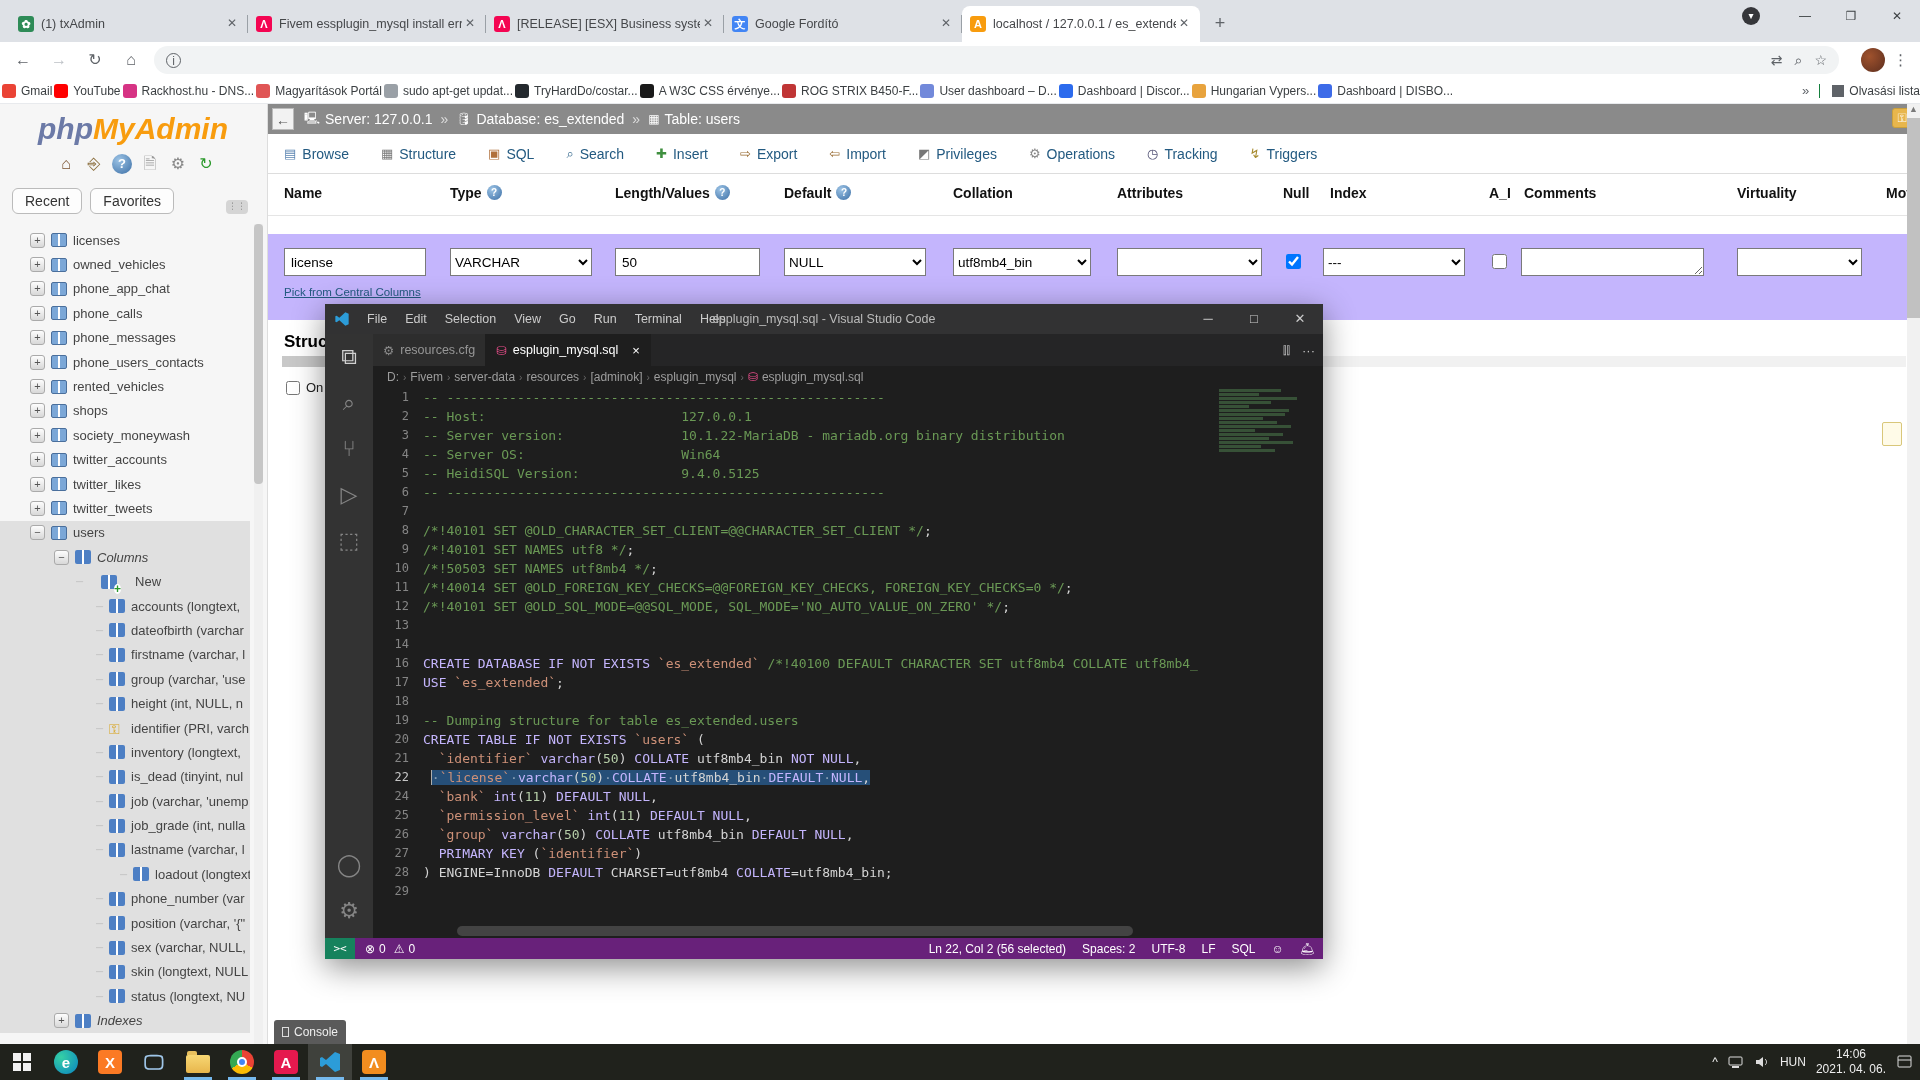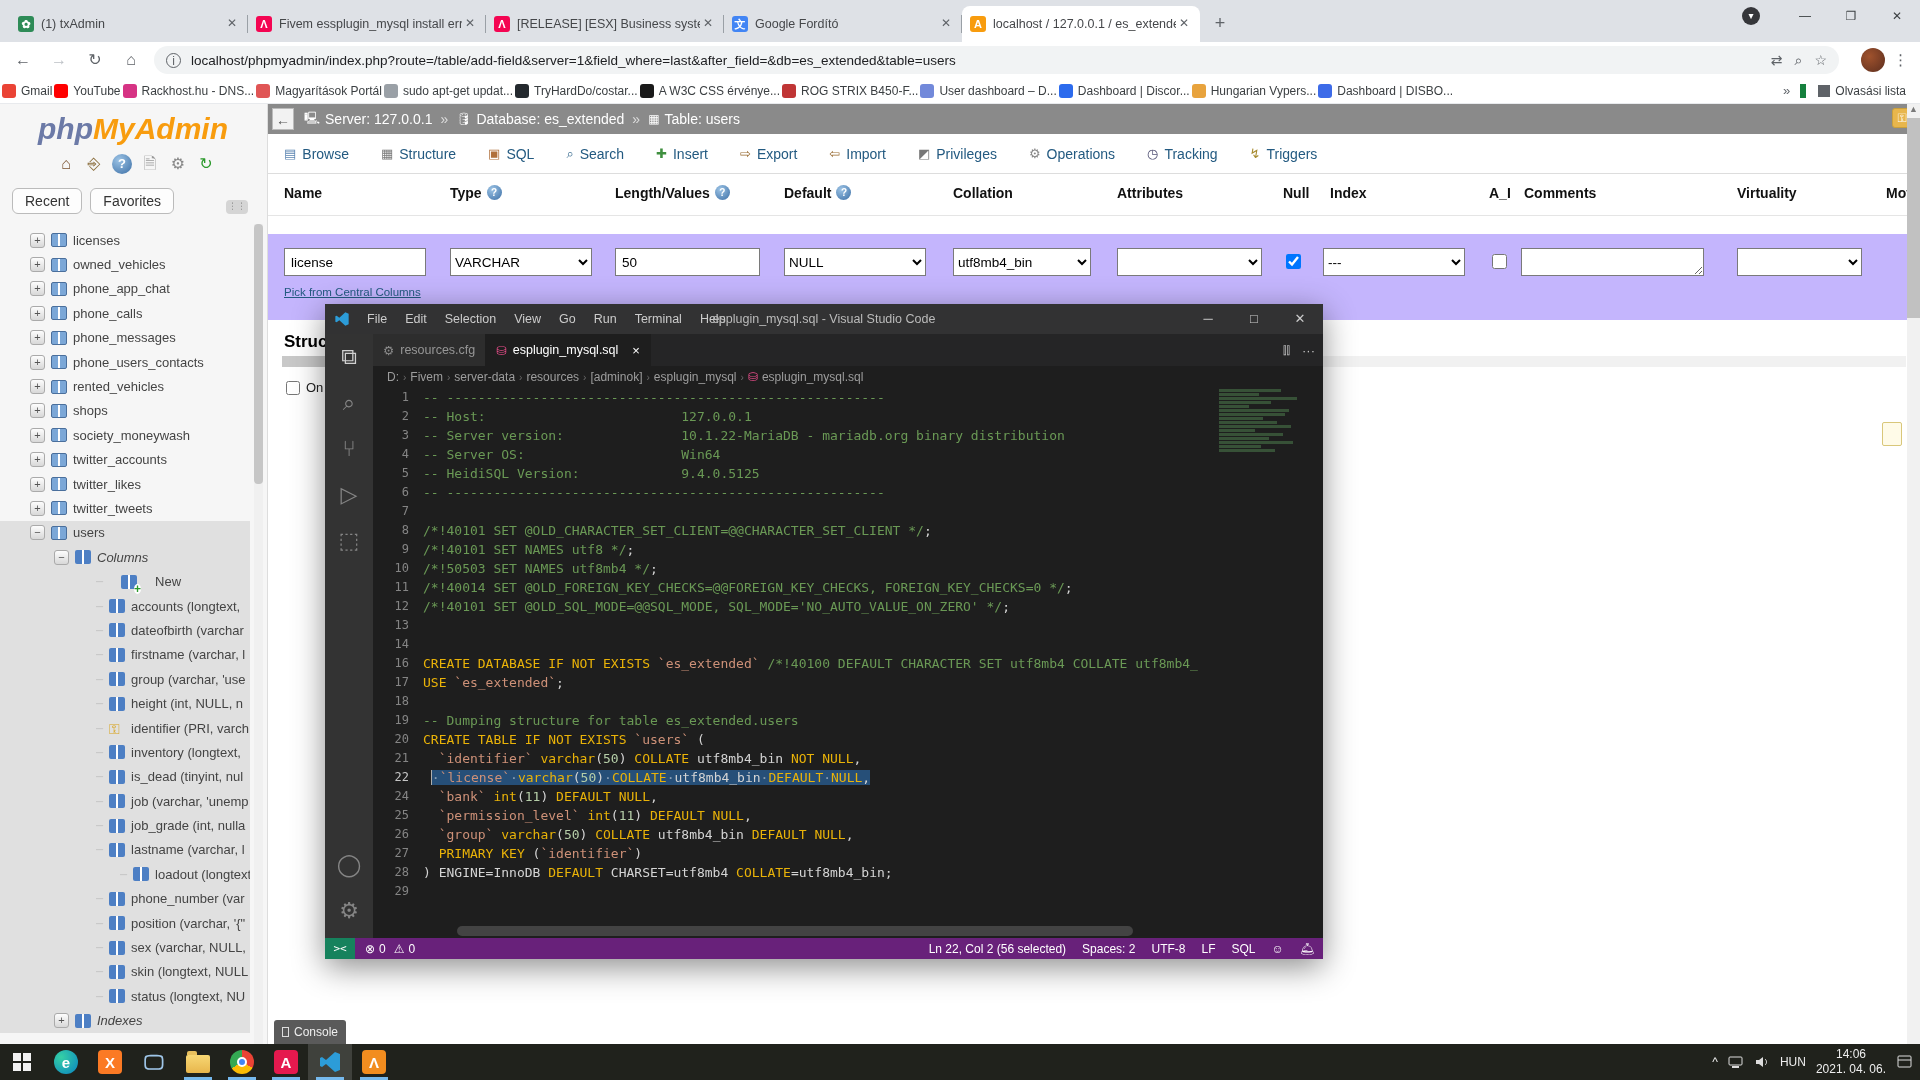--- a/index.html
+++ b/index.html
@@ -27,21 +27,21 @@
   #url-text { color:#202124; font-size:13.5px; white-space:nowrap; overflow:hidden; }
   .omni-ic { color:#5f6368; font-size:14px; margin-left:12px; }
   #avatar { width:24px; height:24px; border-radius:50%; background:radial-gradient(circle at 35% 35%, #a0522d, #5c2e1e); margin:0 8px 0 12px; }
   #menu-dots { color:#5f6368; font-size:15px; margin-right:12px; }
 
   #bookmarks { position:absolute; left:0; top:78px; width:1920px; height:26px; background:#fff; border-bottom:1px solid #e8eaed; display:flex; align-items:center; font-size:12px; color:#3c4043; }
   .bm { display:flex; align-items:center; margin-left:2px; white-space:nowrap; }
   .bm .bico { width:14px; height:14px; border-radius:3px; margin-right:5px; flex:0 0 14px; display:inline-block; }
   #bm-spacer { flex:1; }
   #bm-overflow { color:#5f6368; margin-right:10px; font-size:13px; }
-  #reading-list { border-left:6px solid #15803d; padding-left:12px; margin-right:14px; display:flex; align-items:center; }
+  #reading-list { border-left:1px solid #15803d; padding-left:12px; margin-right:0; display:flex; align-items:center; }
 
   
   #page { position:absolute; left:0; top:104px; width:1920px; height:940px; background:#fff; }
   #pma-sidebar { position:absolute; left:0; top:0; width:268px; height:940px; background:#f6f6f6; border-right:1px solid #ddd; overflow:hidden; }
   #pma-logo { margin:8px 0 0 38px; font-size:30px; font-weight:bold; font-style:italic; }
   #pma-logo .p1 { color:#6c7aa7; } #pma-logo .p2 { color:#f89c0e; }
   #side-icons { display:flex; gap:8px; margin:8px 0 0 56px; }
   .sic { width:20px; height:20px; font-size:16px; text-align:center; line-height:20px; }
   #side-btns { display:flex; gap:8px; margin:14px 0 0 12px; }
   .side-btn { border:1px solid #bbb; border-radius:6px; background:#fdfdfd; padding:4px 12px; font-size:14px; color:#333; }
@@ -106,21 +106,21 @@
   .vtab.active { background:#1e1e1e; color:#ffffff; }
   .vtab .vclose { margin-left:8px; font-size:13px; }
   #vs-tab-actions { position:absolute; right:8px; top:30px; height:32px; display:flex; align-items:center; gap:12px; color:#c5c5c5; }
   #vs-crumbs { position:absolute; left:48px; top:62px; right:0; height:22px; display:flex; align-items:center; color:#9d9d9d; font-size:12px; background:#1e1e1e; padding-left:14px; }
   .crumb-c { margin-right:4px; } .crumb-ch { margin-right:4px; color:#6a6a6a; font-size:10px; }
   #vs-editor { position:absolute; left:48px; top:84px; right:0; bottom:21px; background:#1e1e1e; overflow:hidden; font-family:"DejaVu Sans Mono",monospace; font-size:13px; }
   .cline { height:19px; line-height:19px; white-space:pre; display:flex; }
   .cline .ln { width:36px; text-align:right; color:#858585; flex:0 0 36px; font-size:12px; }
   .cline .lc { padding-left:14px; }
   .cline.cur .ln { color:#c6c6c6; }
-  .tok-c{color:#6a9955;} .tok-k{color:#eab308;} .tok-s{color:#ce9178;} .tok-n{color:#b5cea8;} .tok-p{color:#d4d4d4;} .tok-dot{color:rgba(255,255,255,.45);}
+  .tok-c{color:#6a9955;} .tok-k{color:#c4b5fd;} .tok-s{color:#ce9178;} .tok-n{color:#b5cea8;} .tok-p{color:#d4d4d4;} .tok-dot{color:rgba(255,255,255,.45);}
   .selspan { background:#264f78; }
   .cursor { border-left:1.5px solid #aeafad; }
   #minimap { position:absolute; right:14px; top:0; width:96px; height:96px; opacity:.85; }
   #minimap .mrow { height:3px; margin:1px 0 1px 6px; background:#3c5b3c; }
   #vs-hscroll { position:absolute; left:84px; right:190px; bottom:2px; height:10px; background:#434343; border-radius:5px; }
   #vs-status { position:absolute; left:0; bottom:0; right:0; height:21px; background:#68217a; color:#ffffff; display:flex; align-items:center; font-size:12px; }
   #remote { width:30px; height:21px; background:#16825d; text-align:center; line-height:21px; font-size:11px; font-family:"DejaVu Sans Mono",monospace; }
   .st-item { margin-left:10px; display:flex; align-items:center; gap:4px; }
   #st-right { position:absolute; right:8px; display:flex; gap:16px; }
 
@@ -177,21 +177,20 @@
     </div>
   </div>
 
   <div id="navbar">
     <div class="nav-ic">←</div>
     <div class="nav-ic dis">→</div>
     <div class="nav-ic">↻</div>
     <div class="nav-ic">⌂</div>
     <div id="omnibox">
       <span class="info">i</span>
-      <span id="url-text">localhost/phpmyadmin/index.php?route=/table/add-field&amp;server=1&amp;field_where=last&amp;after_field=&amp;db=es_extended&amp;table=users</span>
       <span style="flex:1"></span>
       <span class="omni-ic">⇄</span>
       <span class="omni-ic">⌕</span>
       <span class="omni-ic">☆</span>
     </div>
     <div id="avatar"></div>
     <div id="menu-dots">⋮</div>
   </div>
 
   <div id="bookmarks">
@@ -333,21 +332,21 @@
           <div class="trow hl" style="padding-left: 30px;">
             <span class="exp">−</span>
             <span class="tico ic-table"></span>
             <span>users</span>
           </div>
           <div class="trow hl" style="padding-left: 54px;">
             <span class="exp">−</span>
             <span class="tico ic-col"></span>
             <span style="font-style: italic;">Columns</span>
           </div>
-          <div class="trow hl" style="padding-left: 96px; gap: 12px;">
+          <div class="trow hl" style="padding-left: 76px; gap: 12px;">
             <span style="color: rgb(187, 187, 187); font-size: 10px;">─</span>
             <span class="tico ic-col ic-new"></span>
             <span>New</span>
           </div>
           <div class="trow hl" style="padding-left: 96px;">
             <span style="color: rgb(187, 187, 187); font-size: 10px;">─</span>
             <span class="tico ic-col"></span>
             <span>accounts (longtext,</span>
           </div>
           <div class="trow hl" style="padding-left: 96px;">

